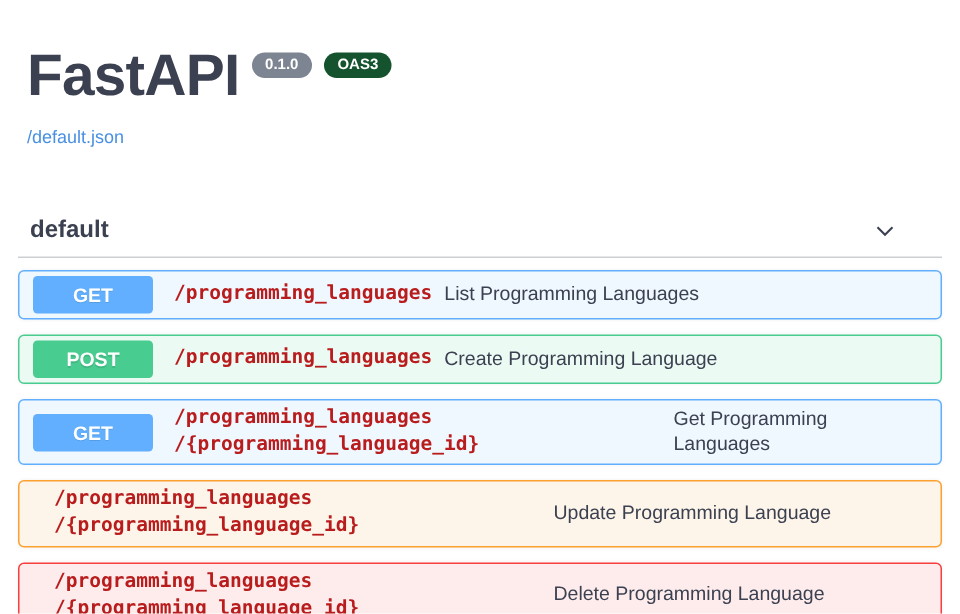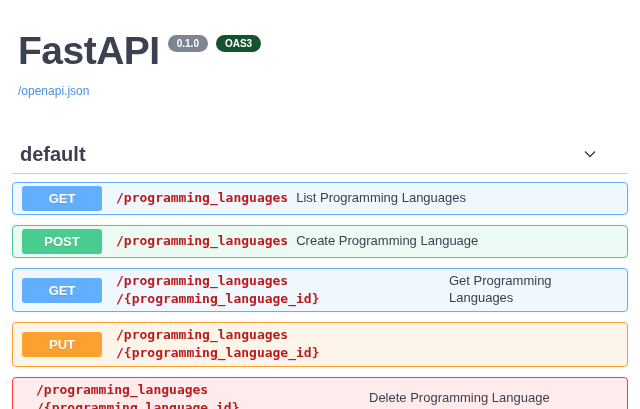--- a/index.html
+++ b/index.html
@@ -27,21 +27,21 @@
     color:#4990e2; text-decoration:none; cursor:pointer;
   }
   .tag-section { margin:0 12px; }
   .tag-header {
     margin-top:44px;
     display:flex; justify-content:space-between; align-items:center;
     padding:0 28px 7px 8px;
     border-bottom:1px solid rgba(59,65,81,.25);
     cursor:pointer;
   }
-  .tag-name { font-size:20px; font-weight:700; color:#3b4151; }
+  .tag-name { font-size:16px; font-weight:700; color:#3b4151; }
   .chevron { display:flex; align-items:center; }
   .rows { margin-top:8px; }
   .opblock {
     border:1px solid; border-radius:4px; margin-bottom:10px;
     box-shadow:0 0 3px rgba(0,0,0,.06);
   }
   .opblock-summary {
     display:flex; align-items:center; padding:3px 10px 3px 9px; cursor:pointer;
   }
   .method-badge {
@@ -62,21 +62,21 @@
 </style>
 </head>
 <body>
 
 <div class="info">
   <div class="title-row">
     <h1 class="app-title">FastAPI</h1>
     <span class="pill version">0.1.0</span>
     <span class="pill oas">OAS3</span>
   </div>
-  <a class="spec-link">/openapi.json</a>
+  <a class="spec-link">/default.json</a>
 </div>
 
 <div class="tag-section">
   <div class="tag-header">
     <span class="tag-name">default</span>
     <span class="chevron">
       <svg width="20" height="20" viewBox="0 0 20 20">
         <polyline points="5,7.5 10,12.5 15,7.5" fill="none" stroke="#3b4151" stroke-width="1.4"></polyline>
       </svg>
     </span>
@@ -102,22 +102,22 @@
   <div class="opblock" style="background: rgb(239, 247, 255); border-color: rgb(97, 175, 254);">
     <div class="opblock-summary">
       <span class="method-badge" style="background: rgb(97, 175, 254);">GET</span>
       <span class="path">/programming_languages<wbr>/{programming_language_id}</span>
       <span class="summary-text">Get Programming Languages</span>
     </div>
   </div>
 
   <div class="opblock" style="background: rgb(254, 245, 234); border-color: rgb(252, 161, 48);">
     <div class="opblock-summary">
-      <span class="method-badge" style="background: rgb(252, 161, 48);">PUT</span>
       <span class="path">/programming_languages<wbr>/{programming_language_id}</span>
+      <span class="summary-text">Update Programming Language</span>
     </div>
   </div>
 
   <div class="opblock" style="background: rgb(254, 236, 236); border-color: rgb(249, 62, 62);">
     <div class="opblock-summary">
       <span class="path">/programming_languages<wbr>/{programming_language_id}</span>
       <span class="summary-text">Delete Programming Language</span>
     </div>
   </div>
 </div>

